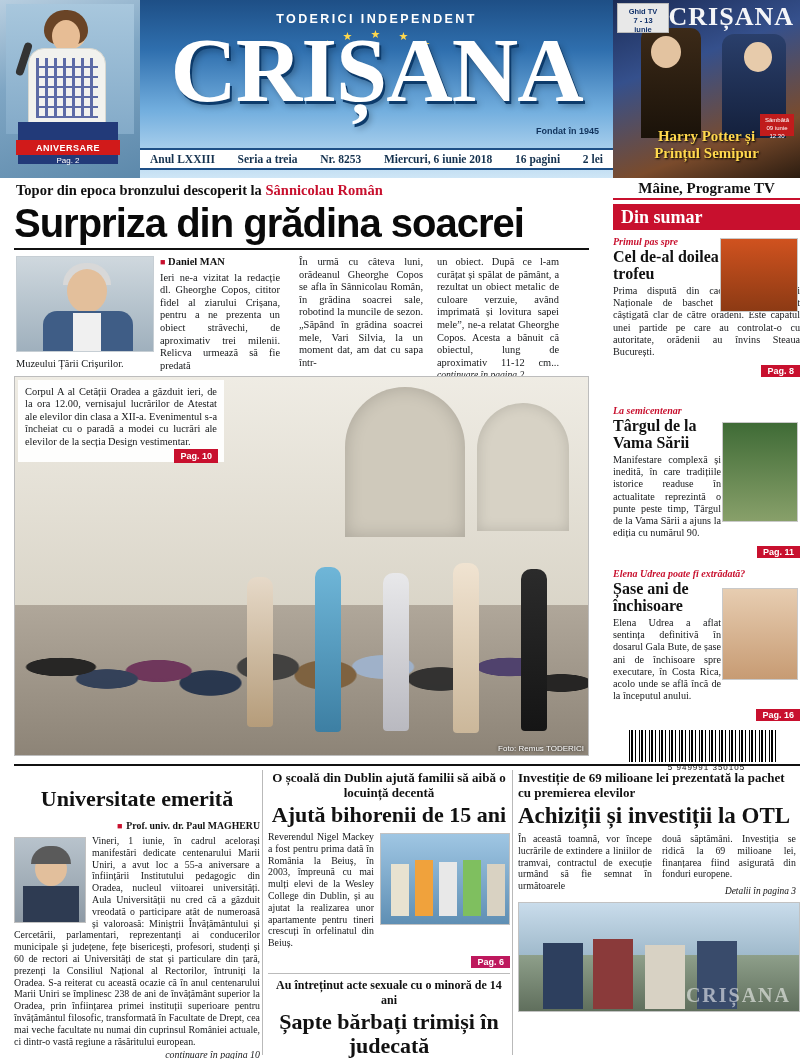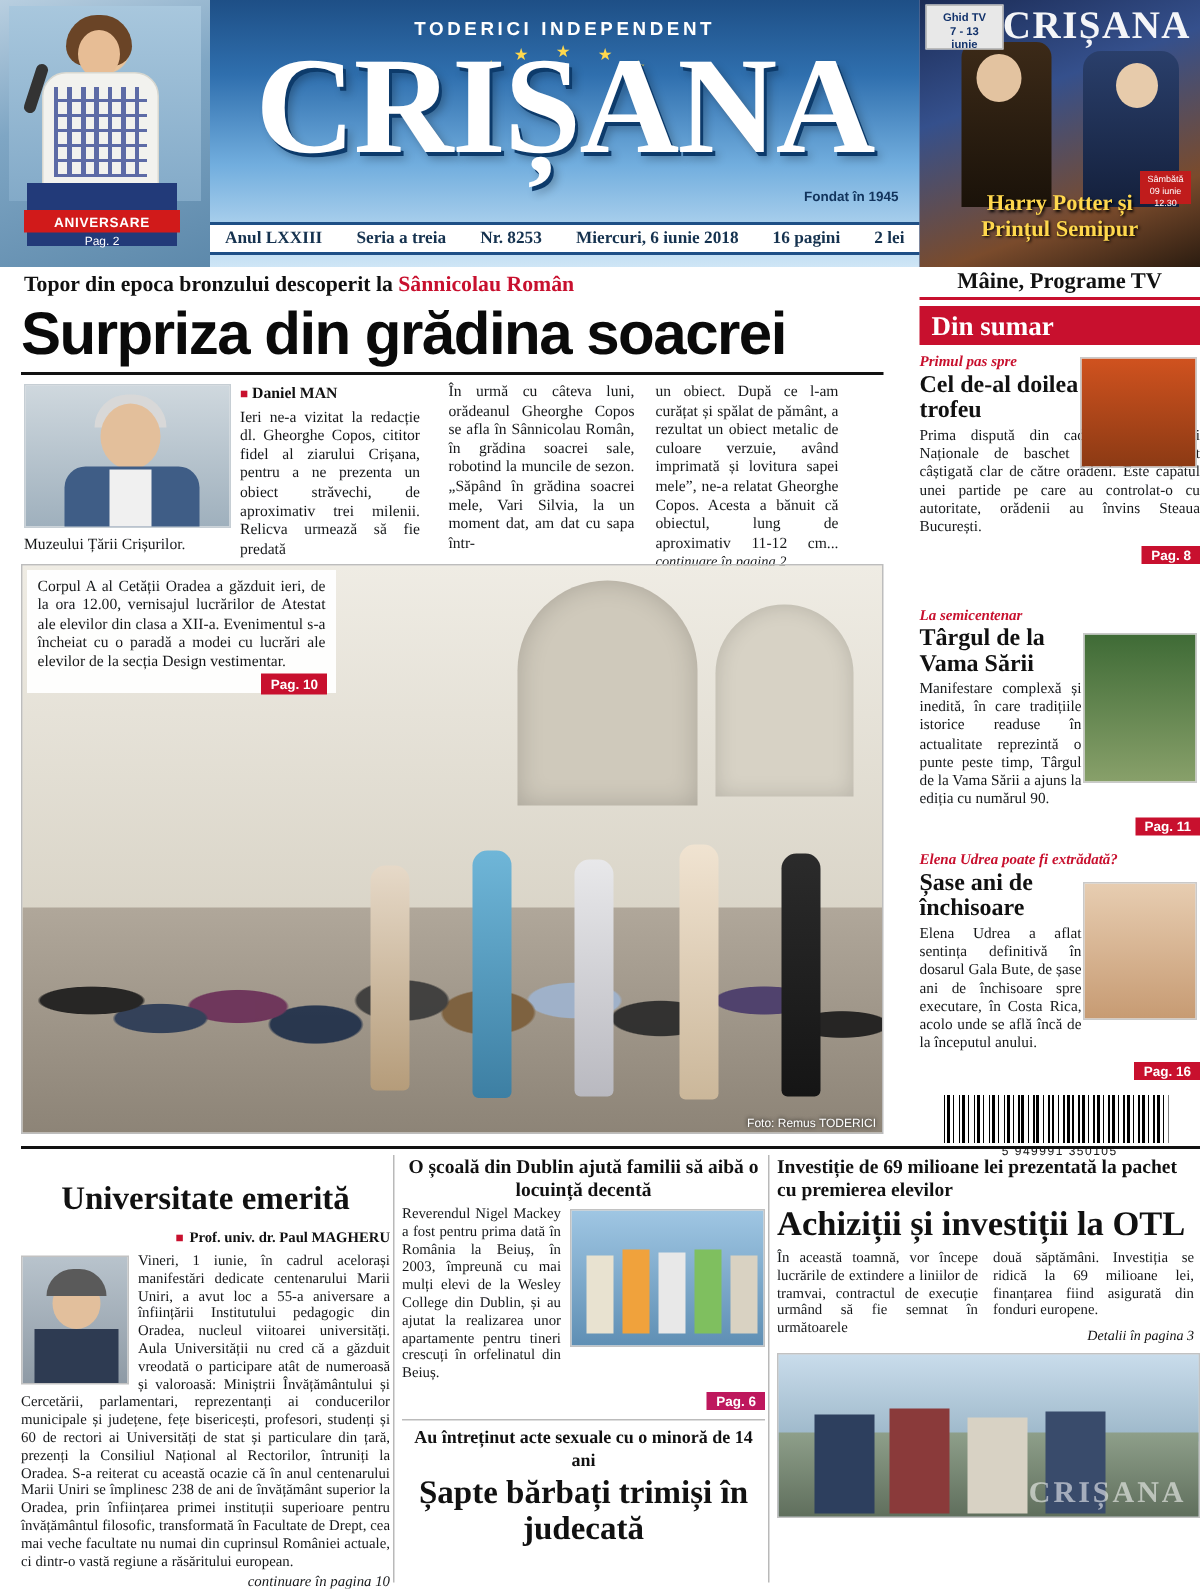--- a/index.html
+++ b/index.html
@@ -526,20 +526,21 @@
         <div style="position:absolute;left:16px;top:8px;width:40px;height:18px;background:#5a5a5a;border-radius:20px 20px 0 0;"></div>
         <div style="position:absolute;left:8px;top:48px;width:56px;height:38px;background:#2e3b52;"></div>
       </div>
       <div class="b-body">Vineri, 1 iunie, în cadrul acelorași manifestări dedicate centenarului Marii Uniri, a avut loc a 55-a aniversare a înființării Institutului pedagogic din Oradea, nucleul viitoarei universități. Aula Universității nu cred că a găzduit vreodată o participare atât de numeroasă și valoroasă: Miniștrii Învățământului și Cercetării, parlamentari, reprezentanți ai conducerilor municipale și județene, fețe bisericești, profesori, studenți și 60 de rectori ai Universități de stat și particulare din țară, prezenți la Consiliul Național al Rectorilor, întruniți la Oradea. S-a reiterat cu această ocazie că în anul centenarului Marii Uniri se împlinesc 238 de ani de învățământ superior la Oradea, prin înființarea primei instituții superioare pentru învățământul filosofic, transformată în Facultate de Drept, cea mai veche facultate nu numai din cuprinsul României actuale, ci dintr-o vastă regiune a răsăritului european.</div>
     </div>
     <div class="b-body" style="text-align:right;font-style:italic;margin-top:2px;">continuare în pagina 10</div>
   </div>
 
   <div class="b-col bcol2">
     <div class="b-kicker" style="text-align:center;">O școală din Dublin ajută familii să aibă o locuință decentă</div>
+    <div class="b-title" style="text-align:center;margin-top:3px;">Ajută bihorenii de 15 ani</div>
     <div style="position:relative;margin-top:4px;">
       <div class="photo-generic" style="float:right;width:130px;height:92px;margin:2px 0 2px 6px;background:linear-gradient(#9fc6e3,#5f8fb4);">
         <div style="position:absolute;left:10px;top:30px;width:18px;height:52px;background:#e8e2d0;"></div>
         <div style="position:absolute;left:34px;top:26px;width:18px;height:56px;background:#f0a23c;"></div>
         <div style="position:absolute;left:58px;top:28px;width:18px;height:54px;background:#e8e8e8;"></div>
         <div style="position:absolute;left:82px;top:26px;width:18px;height:56px;background:#7fbf5f;"></div>
         <div style="position:absolute;left:106px;top:30px;width:18px;height:52px;background:#d9d2c2;"></div>
       </div>
       <div class="b-body">Reverendul Nigel Mackey a fost pentru prima dată în România la Beiuș, în 2003, împreună cu mai mulți elevi de la Wesley College din Dublin, și au ajutat la realizarea unor apartamente pentru tineri crescuți în orfelinatul din Beiuș.</div>
     </div>

